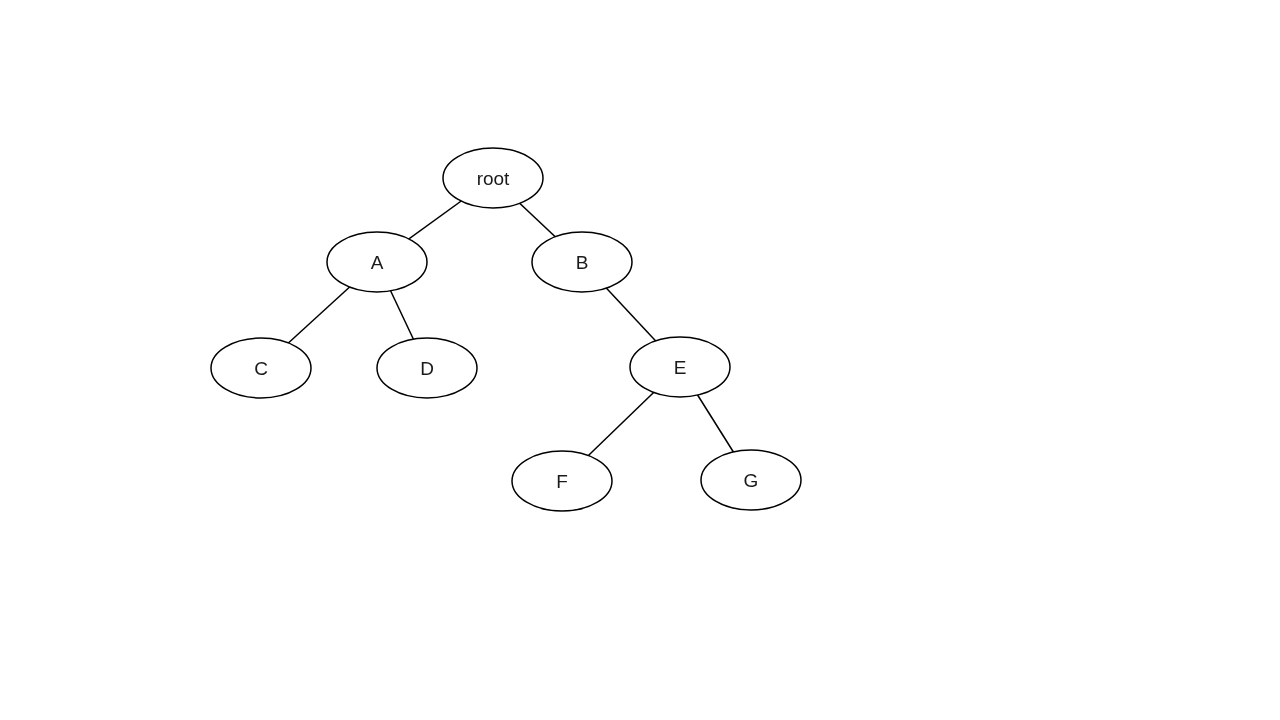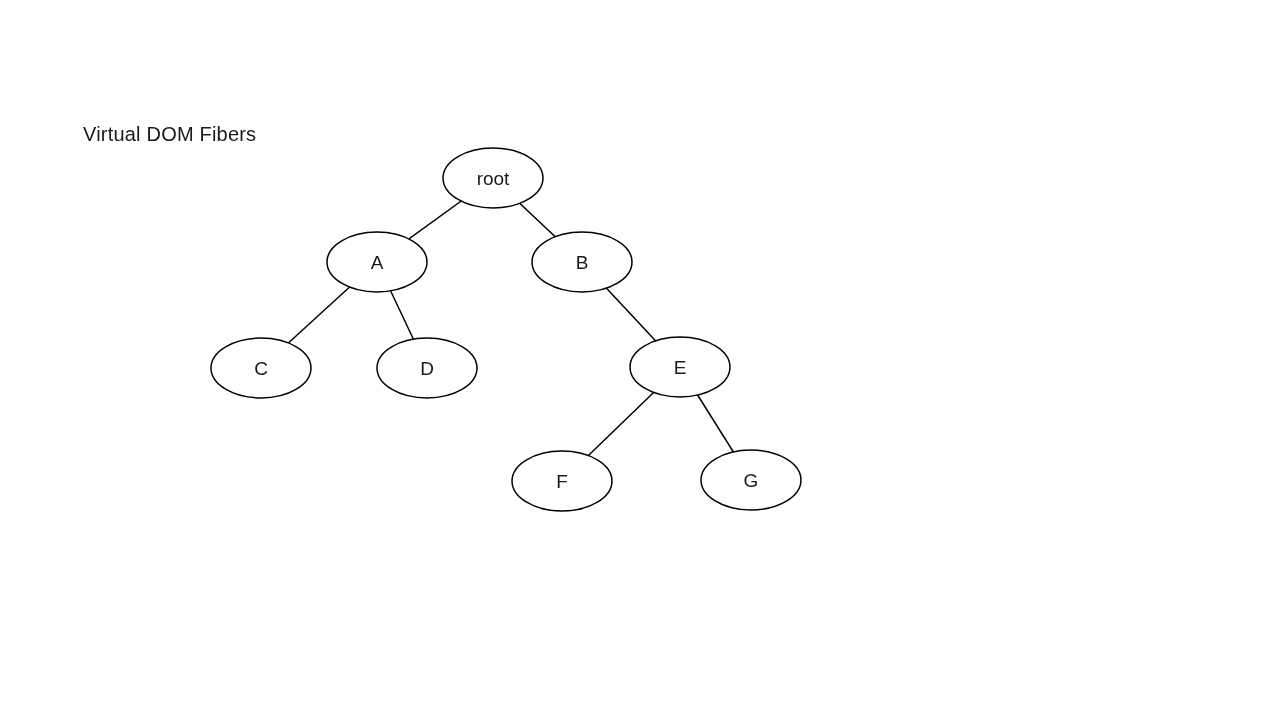--- a/index.html
+++ b/index.html
@@ -40,21 +40,20 @@
   svg.tree .node-label {
     font-family: "Liberation Sans", "DejaVu Sans", sans-serif;
     font-size: 19px;
     text-anchor: middle;
   }
 </style>
 </head>
 <body>
 
 <div class="canvas">
-  <div class="diagram-title">Virtual DOM Fibers</div>
   <svg class="tree" width="1280" height="720" viewBox="0 0 1280 720">
     <g>
         <line x1="493" y1="178" x2="377" y2="262" class="edge" stroke="#000000"></line>
         <line x1="493" y1="178" x2="582" y2="262" class="edge" stroke="#000000"></line>
         <line x1="377" y1="262" x2="261" y2="368" class="edge" stroke="#000000"></line>
         <line x1="377" y1="262" x2="427" y2="368" class="edge" stroke="#000000"></line>
         <line x1="582" y1="262" x2="680" y2="367" class="edge" stroke="#000000"></line>
         <line x1="680" y1="367" x2="562" y2="481" class="edge" stroke="#000000"></line>
         <line x1="680" y1="367" x2="751" y2="480" class="edge" stroke="#000000"></line>
       </g>

